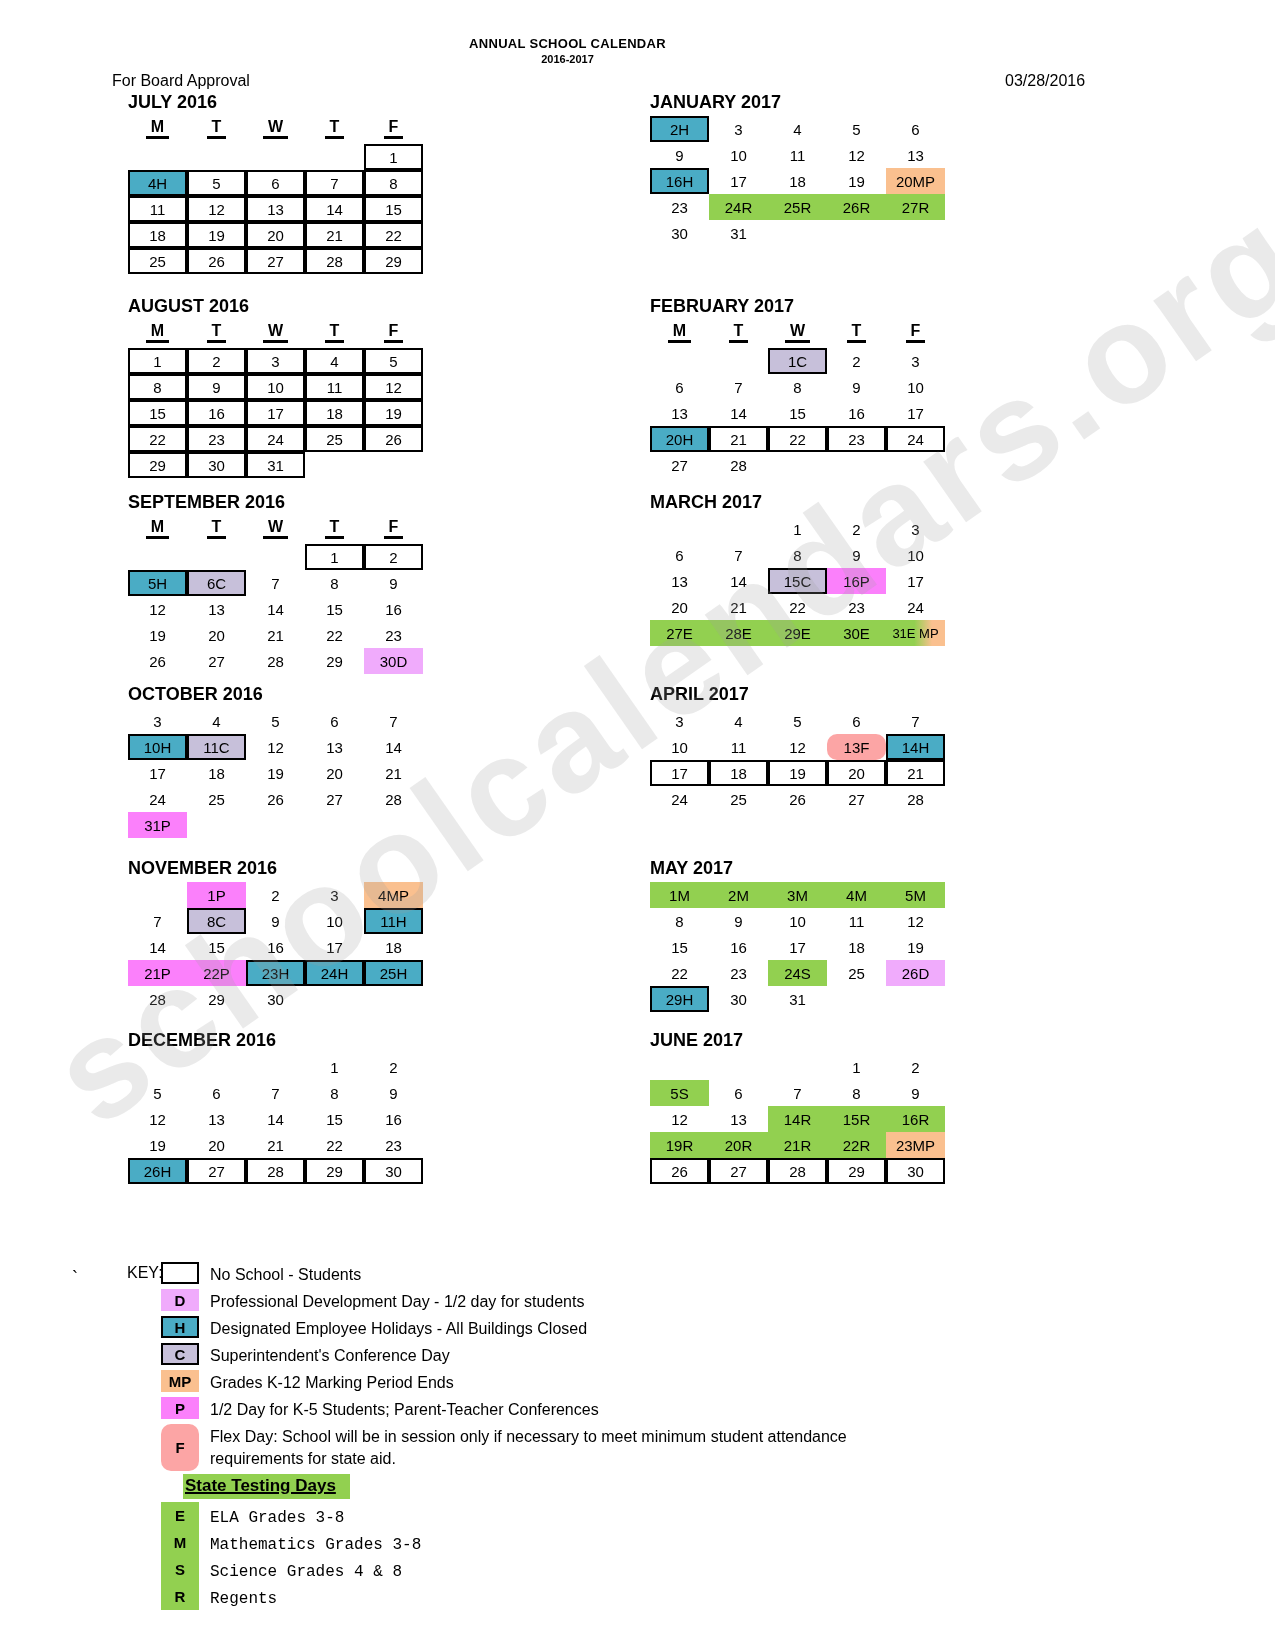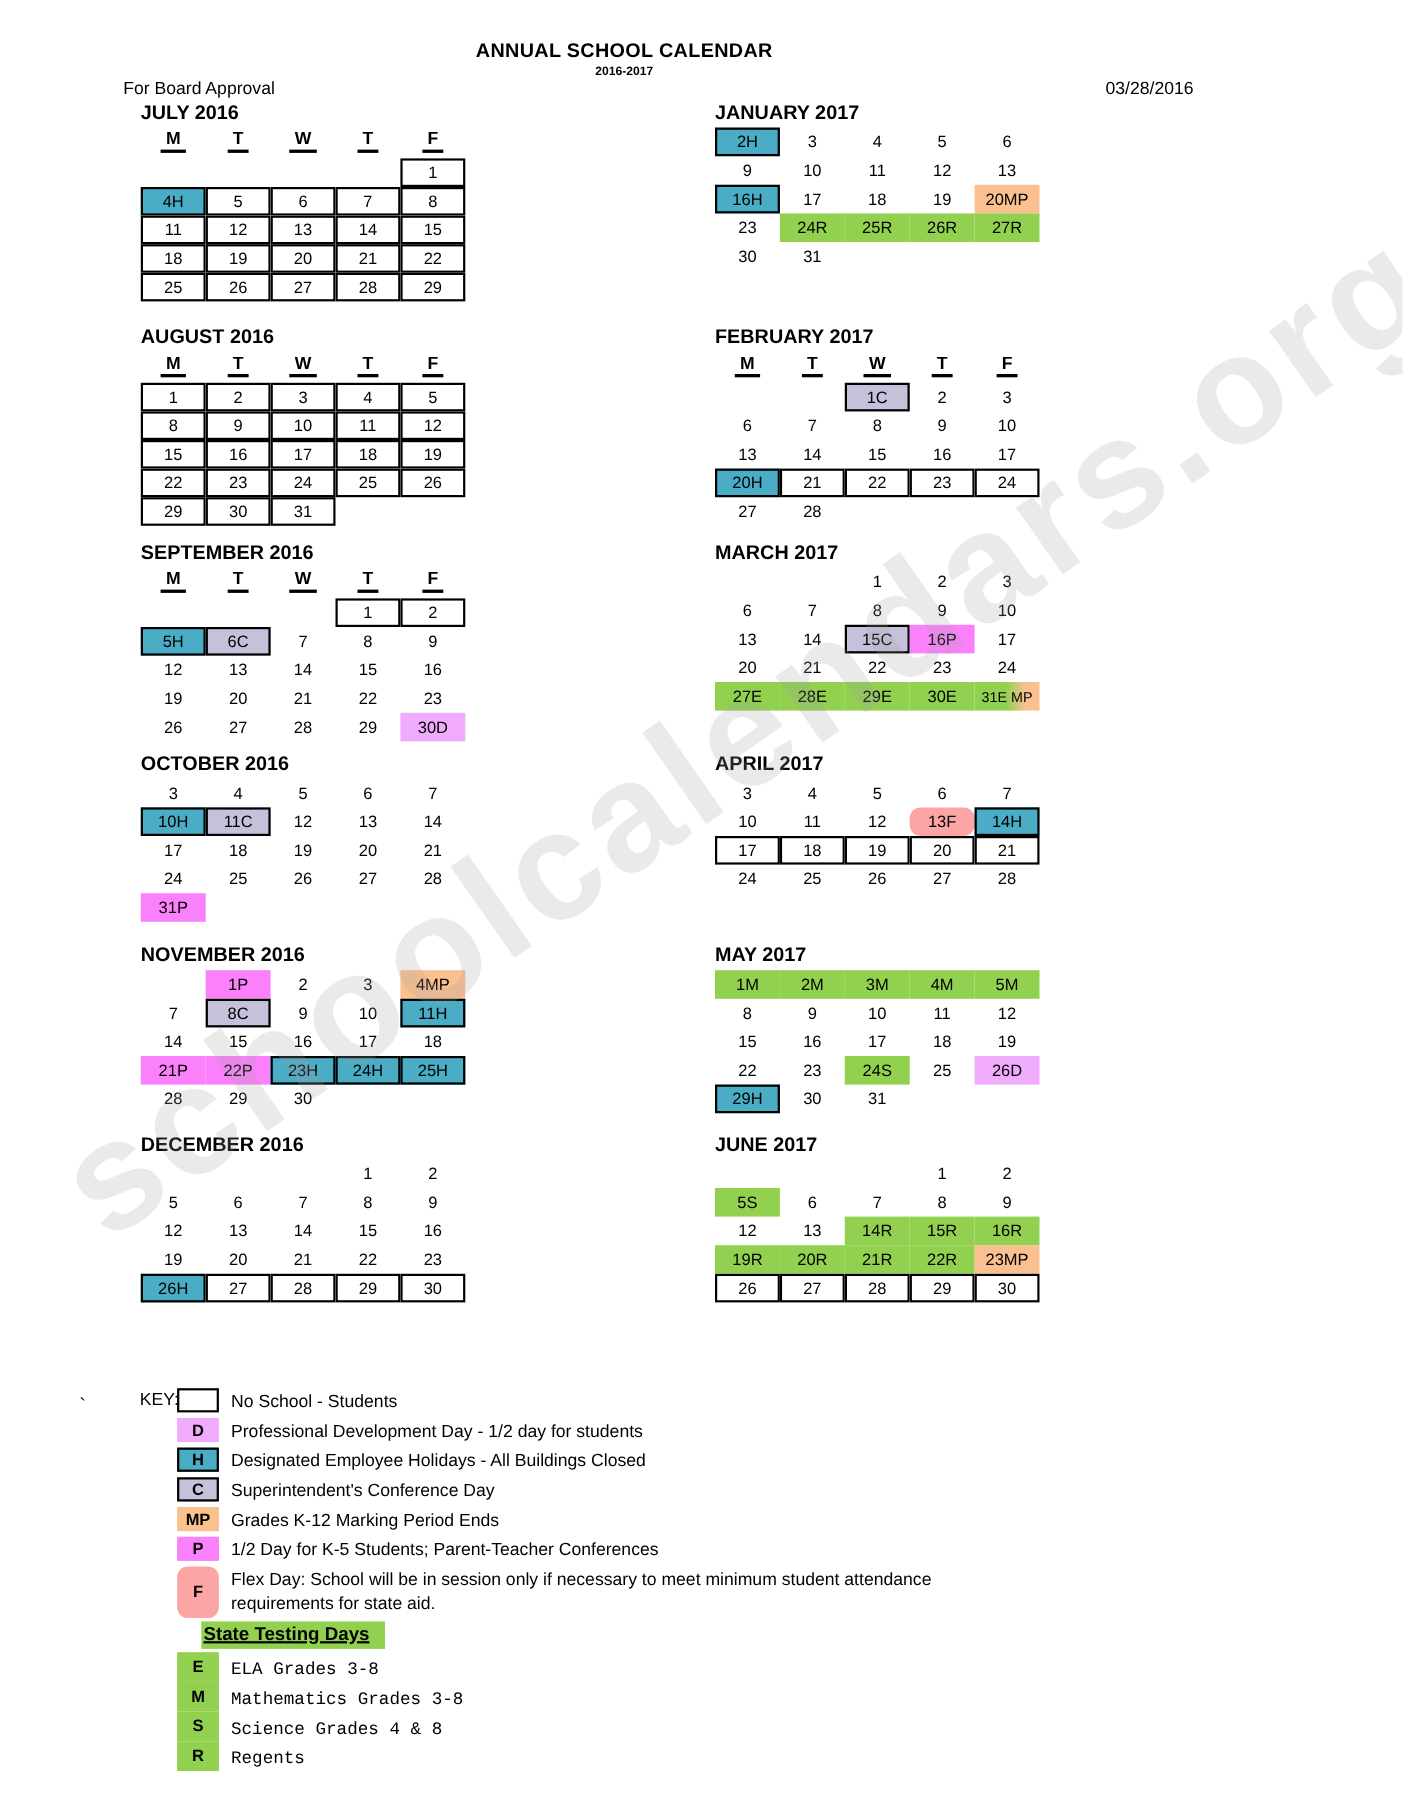--- a/index.html
+++ b/index.html
@@ -2,21 +2,21 @@
 <html><head>
 <meta charset="utf-8">
 <style>
   html,body{margin:0;padding:0;}
   body{
     width:1275px;height:1650px;position:relative;background:#ffffff;
     font-family:"Liberation Sans","DejaVu Sans",sans-serif;color:#000;
     overflow:hidden;
   }
   .top-title{position:absolute;top:36px;left:0;width:1135px;text-align:center;}
-  .t1{font-size:18px;font-weight:bold;letter-spacing:.3px;}
+  .t1{font-size:13px;font-weight:bold;letter-spacing:.3px;}
   .t2{font-size:11px;font-weight:bold;margin-top:2px;}
   .board-note{position:absolute;top:72px;left:112px;font-size:16px;}
   .date-note{position:absolute;top:72px;left:1005px;font-size:16px;}
 
   .month{position:absolute;width:297px;}
   .month-title{font-size:18px;font-weight:bold;text-align:left;line-height:20px;margin-bottom:4px;white-space:nowrap;}
   .row{display:flex;}
   .cell{
     width:59px;height:26px;box-sizing:border-box;
     display:flex;align-items:center;justify-content:center;

